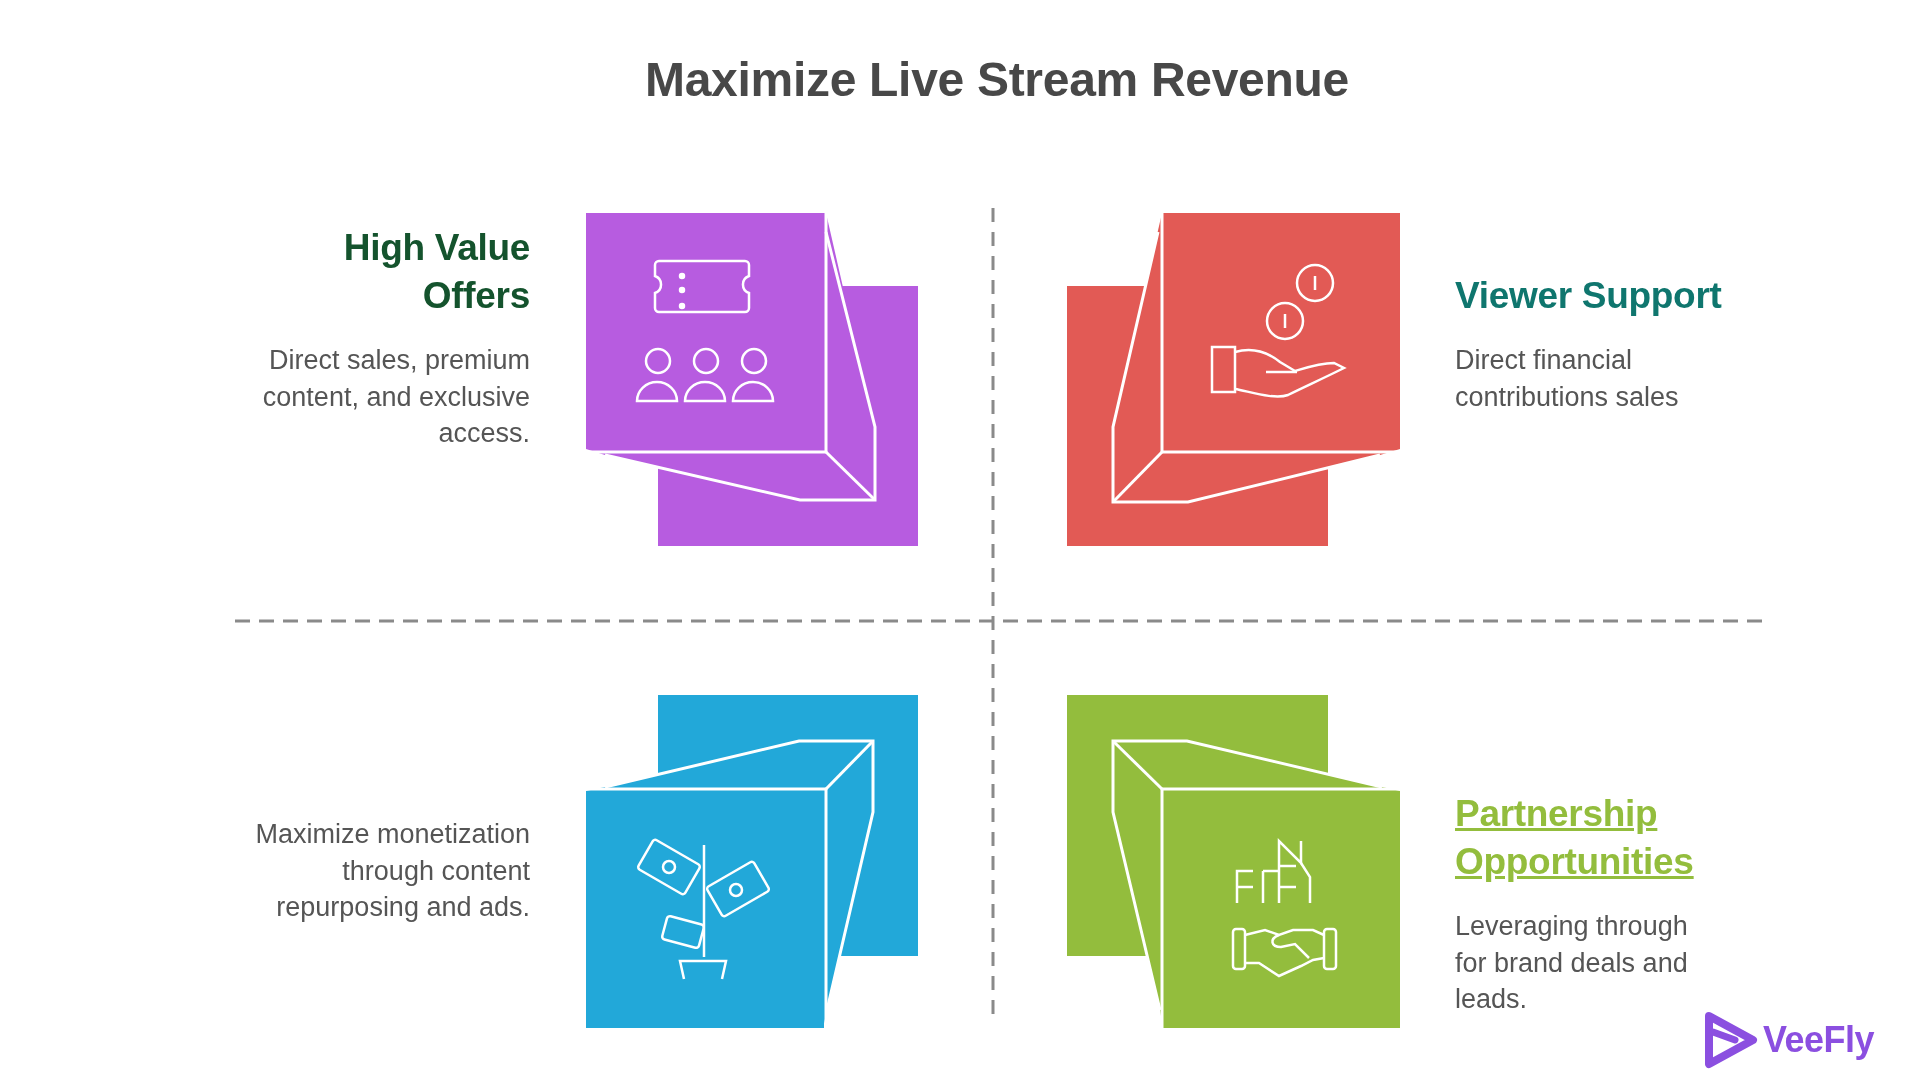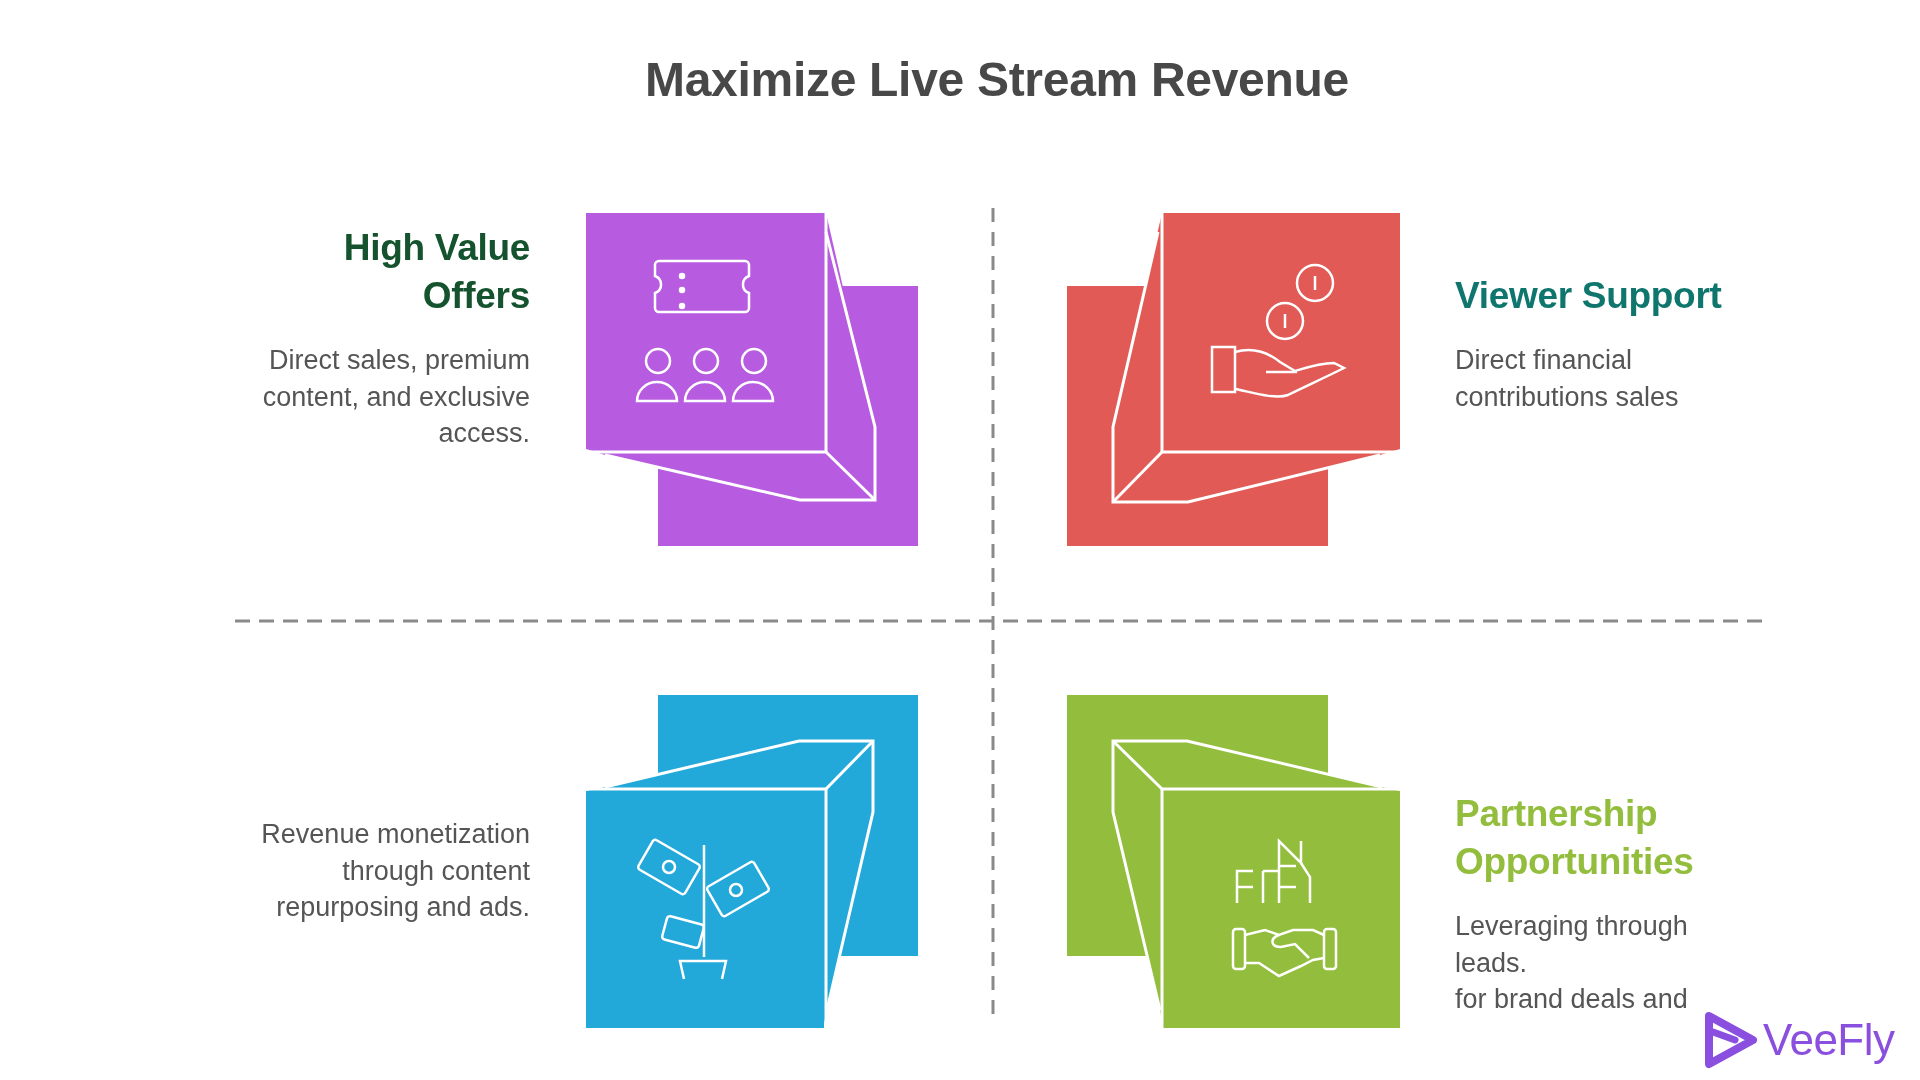--- a/index.html
+++ b/index.html
@@ -13,21 +13,21 @@
     text-align: center; font-weight: bold; font-size: 48px; color: #484848;
     letter-spacing: -0.3px;
   }
   svg.art { position: absolute; left: 0; top: 0; }
   .block { position: absolute; width: 300px; }
   .block.left { text-align: right; }
   .block.right { text-align: left; }
   .heading { font-weight: bold; font-size: 37px; line-height: 48px; letter-spacing: -0.3px; }
   .desc { font-size: 27px; line-height: 36.5px; color: #555555; margin-top: 22px; }
   .logo { position: absolute; left: 1703px; top: 1010px; display: flex; align-items: center; }
-  .logo-text { font-weight: normal; font-size: 44px; color: #8B4FE0; margin-left: 4px; letter-spacing: -0.5px; }
+  .logo-text { font-weight: bold; font-size: 36px; color: #8B4FE0; margin-left: 4px; letter-spacing: -0.5px; }
 </style>
 </head>
 <body>
 
 <div class="title">Maximize Live Stream Revenue</div>
 
 <svg class="art" width="1920" height="1080" viewBox="0 0 1920 1080">
 
   <line x1="993" y1="208" x2="993" y2="1020" stroke="#8A8A8A" stroke-width="3" stroke-dasharray="14 10"></line>
   <line x1="235" y1="621" x2="1767" y2="621" stroke="#8A8A8A" stroke-width="3" stroke-dasharray="15 9"></line>
@@ -132,35 +132,35 @@
 <div class="block right" style="left:1455px; top:272px;">
   <div class="heading" style="color:#0f766e;">Viewer Support</div>
   <div class="desc">
     <div>Direct financial</div>
     <div>contributions sales</div>
   </div>
 </div>
 
 <div class="block left" style="left:230px; top:794px;">
   <div class="desc">
-    <div>Revenue monetization</div>
+    <div>Maximize monetization</div>
     <div>through content</div>
     <div>repurposing and ads.</div>
   </div>
 </div>
 
 <div class="block right" style="left:1455px; top:790px;">
-  <div class="heading" style="color:#93BD3D;">
+  <div class="heading" style="color:#93BD3D;text-decoration:underline;">
     <div>Partnership</div>
     <div>Opportunities</div>
   </div>
   <div class="desc">
     <div>Leveraging through</div>
+    <div>for brand deals and</div>
     <div>leads.</div>
-    <div>for brand deals and</div>
   </div>
 </div>
 
 <div class="logo">
   <svg width="56" height="60" viewBox="0 0 56 60">
     <path d="M 6 6 L 50 30 L 6 54 Z" fill="none" stroke="#8B4FE0" stroke-width="8" stroke-linejoin="round"></path>
     <path d="M 10 22 L 32 30" stroke="#8B4FE0" stroke-width="7" stroke-linecap="round"></path>
   </svg>
   <span class="logo-text">VeeFly</span>
 </div>

